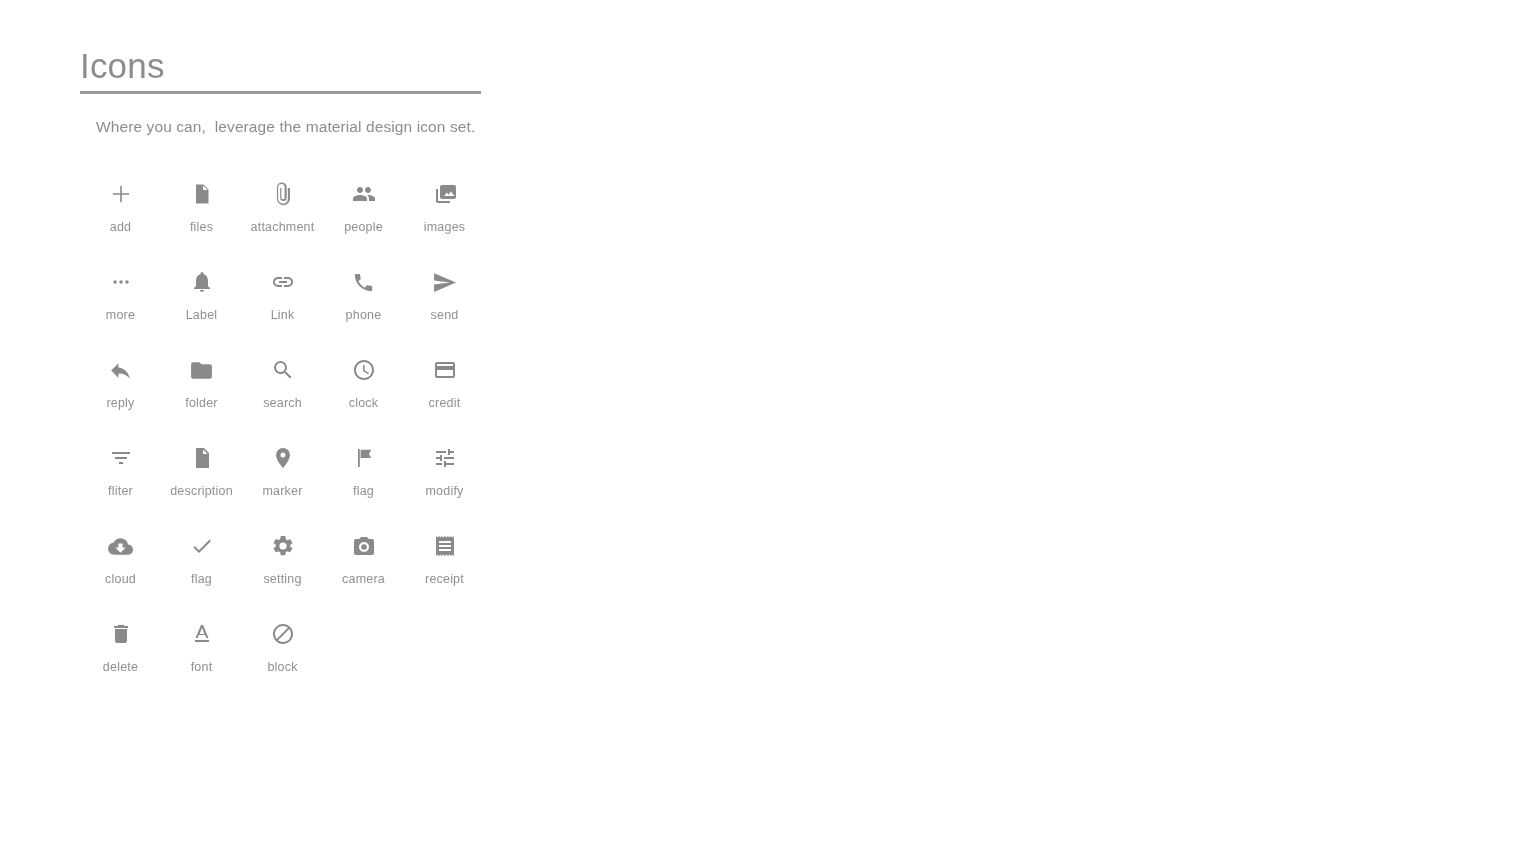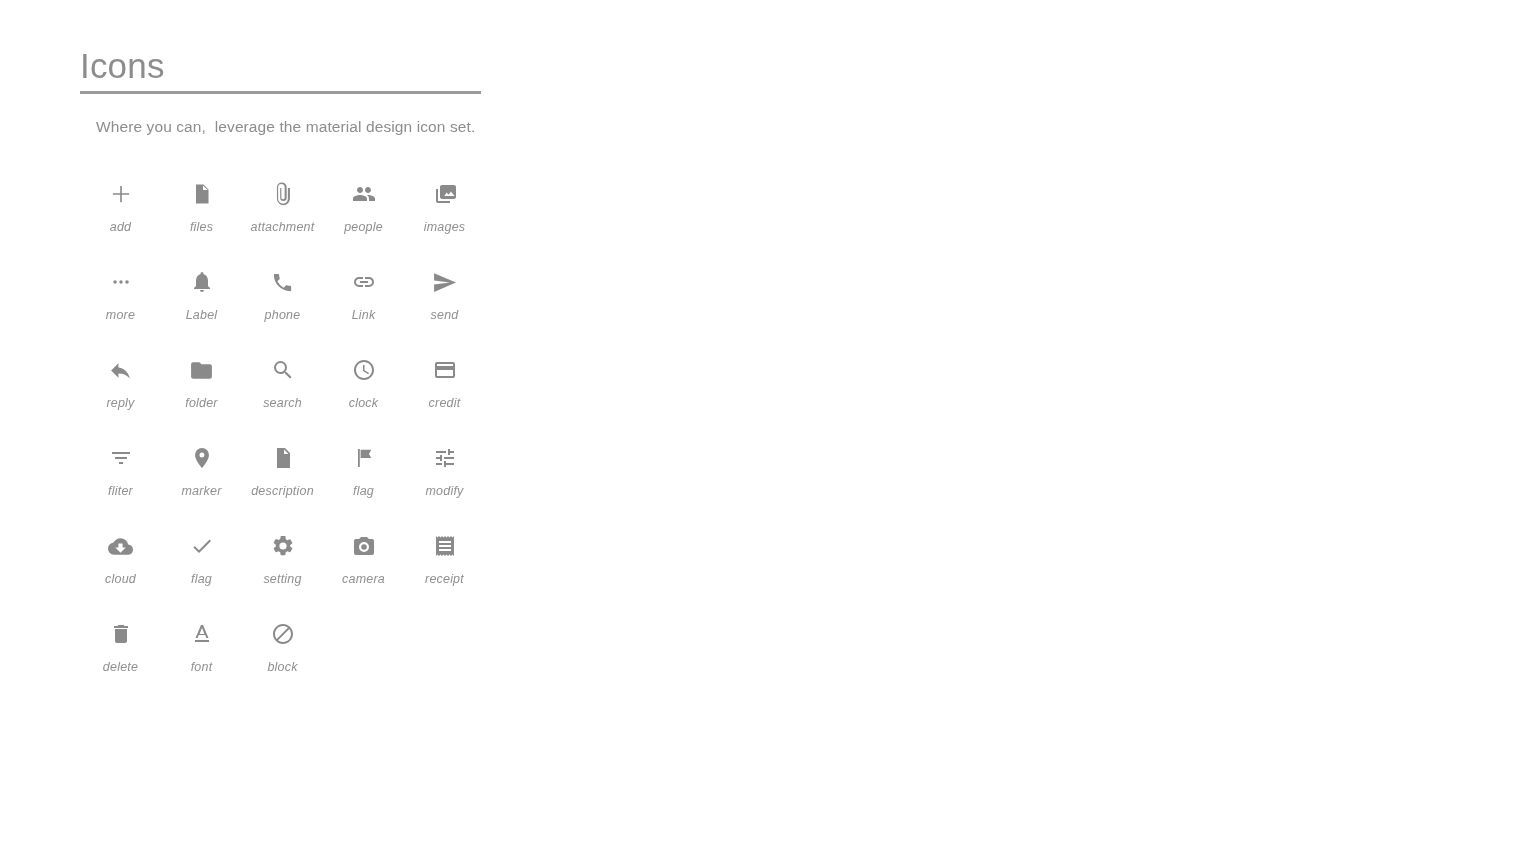--- a/index.html
+++ b/index.html
@@ -60,21 +60,20 @@
   }
 
   .icon-cell {
     width: 81px;
     height: 88px;
     display: flex;
     flex-direction: column;
     align-items: center;
     justify-content: flex-start;
     cursor: default;
-    font-style: italic;
   }
 
   .icon-glyph {
     height: 44px;
     width: 44px;
     display: flex;
     align-items: center;
     justify-content: center;
     color: #8a8a8a;
   }
@@ -156,36 +155,36 @@
       <div class="icon-cell">
         <span class="icon-glyph">
           <svg width="24" height="24" viewBox="0 0 24 24">
             <path d="M12 22c1.1 0 2-.9 2-2h-4c0 1.1.9 2 2 2zm6-6v-5.5c0-3.07-1.64-5.64-4.5-6.32V3.5a1.5 1.5 0 0 0-3 0v.68C7.63 4.86 6 7.42 6 10.5V16l-2 2v1h16v-1l-2-2z"></path>
           </svg>
         </span>
         <span class="icon-label">Label</span>
       </div>
       <div class="icon-cell">
         <span class="icon-glyph">
+          <svg width="24" height="24" viewBox="0 0 24 24">
+            <path d="M3.9 12c0-1.71 1.39-3.1 3.1-3.1h4V7H7a5 5 0 0 0 0 10h4v-1.9H7c-1.71 0-3.1-1.39-3.1-3.1zM8 13h8v-2H8v2zm9-6h-4v1.9h4c1.71 0 3.1 1.39 3.1 3.1s-1.39 3.1-3.1 3.1h-4V17h4a5 5 0 0 0 0-10z"></path>
+          </svg>
+        </span>
+        <span class="icon-label">Link</span>
+      </div>
+      <div class="icon-cell">
+        <span class="icon-glyph">
           <svg width="23" height="23" viewBox="0 0 24 24">
             <path d="M6.62 10.79a15.05 15.05 0 0 0 6.59 6.59l2.2-2.2c.27-.27.67-.36 1.02-.24 1.12.37 2.33.57 3.57.57a1 1 0 0 1 1 1V20a1 1 0 0 1-1 1A17 17 0 0 1 3 4a1 1 0 0 1 1-1h3.5a1 1 0 0 1 1 1c0 1.25.2 2.45.57 3.57.11.35.03.74-.25 1.02l-2.2 2.2z"></path>
           </svg>
         </span>
         <span class="icon-label">phone</span>
       </div>
       <div class="icon-cell">
         <span class="icon-glyph">
-          <svg width="24" height="24" viewBox="0 0 24 24">
-            <path d="M3.9 12c0-1.71 1.39-3.1 3.1-3.1h4V7H7a5 5 0 0 0 0 10h4v-1.9H7c-1.71 0-3.1-1.39-3.1-3.1zM8 13h8v-2H8v2zm9-6h-4v1.9h4c1.71 0 3.1 1.39 3.1 3.1s-1.39 3.1-3.1 3.1h-4V17h4a5 5 0 0 0 0-10z"></path>
-          </svg>
-        </span>
-        <span class="icon-label">Link</span>
-      </div>
-      <div class="icon-cell">
-        <span class="icon-glyph">
           <svg width="25" height="25" viewBox="0 0 24 24">
             <path d="M2.01 21L23 12 2.01 3 2 10l15 2-15 2z"></path>
           </svg>
         </span>
         <span class="icon-label">send</span>
       </div>
       <div class="icon-cell">
         <span class="icon-glyph">
           <svg width="25" height="25" viewBox="0 0 24 24">
             <path d="M10 9V5l-7 7 7 7v-4.1c5 0 8.5 1.6 11 5.1-1-5-4-10-11-11z"></path>
@@ -229,32 +228,32 @@
         <span class="icon-glyph">
           <svg width="24" height="24" viewBox="0 0 24 24">
             <path d="M10 18h4v-2h-4v2zM3 6v2h18V6H3zm3 7h12v-2H6v2z"></path>
           </svg>
         </span>
         <span class="icon-label">fliter</span>
       </div>
       <div class="icon-cell">
         <span class="icon-glyph">
           <svg width="24" height="24" viewBox="0 0 24 24">
+            <path d="M6 2h8l5 5v15H6V2zm7 1.5V8h4.5L13 3.5zM8.5 12h7v1.5h-7V12zm0 3h7v1.5h-7V15zm0-6h4v1.5h-4V9z"></path>
+          </svg>
+        </span>
+        <span class="icon-label">description</span>
+      </div>
+      <div class="icon-cell">
+        <span class="icon-glyph">
+          <svg width="24" height="24" viewBox="0 0 24 24">
             <path d="M12 2a7 7 0 0 0-7 7c0 5.25 7 13 7 13s7-7.75 7-13a7 7 0 0 0-7-7zm0 9.5a2.5 2.5 0 1 1 0-5 2.5 2.5 0 0 1 0 5z"></path>
           </svg>
         </span>
         <span class="icon-label">marker</span>
-      </div>
-      <div class="icon-cell">
-        <span class="icon-glyph">
-          <svg width="24" height="24" viewBox="0 0 24 24">
-            <path d="M6 2h8l5 5v15H6V2zm7 1.5V8h4.5L13 3.5zM8.5 12h7v1.5h-7V12zm0 3h7v1.5h-7V15zm0-6h4v1.5h-4V9z"></path>
-          </svg>
-        </span>
-        <span class="icon-label">description</span>
       </div>
       <div class="icon-cell">
         <span class="icon-glyph">
           <svg width="24" height="24" viewBox="0 0 24 24">
             <path d="M6 3h1.8v18H6V3zm2.6.8h10.6l-2.2 4.1 2.2 4.1H8.6V3.8z"></path>
           </svg>
         </span>
         <span class="icon-label">flag</span>
       </div>
       <div class="icon-cell">

